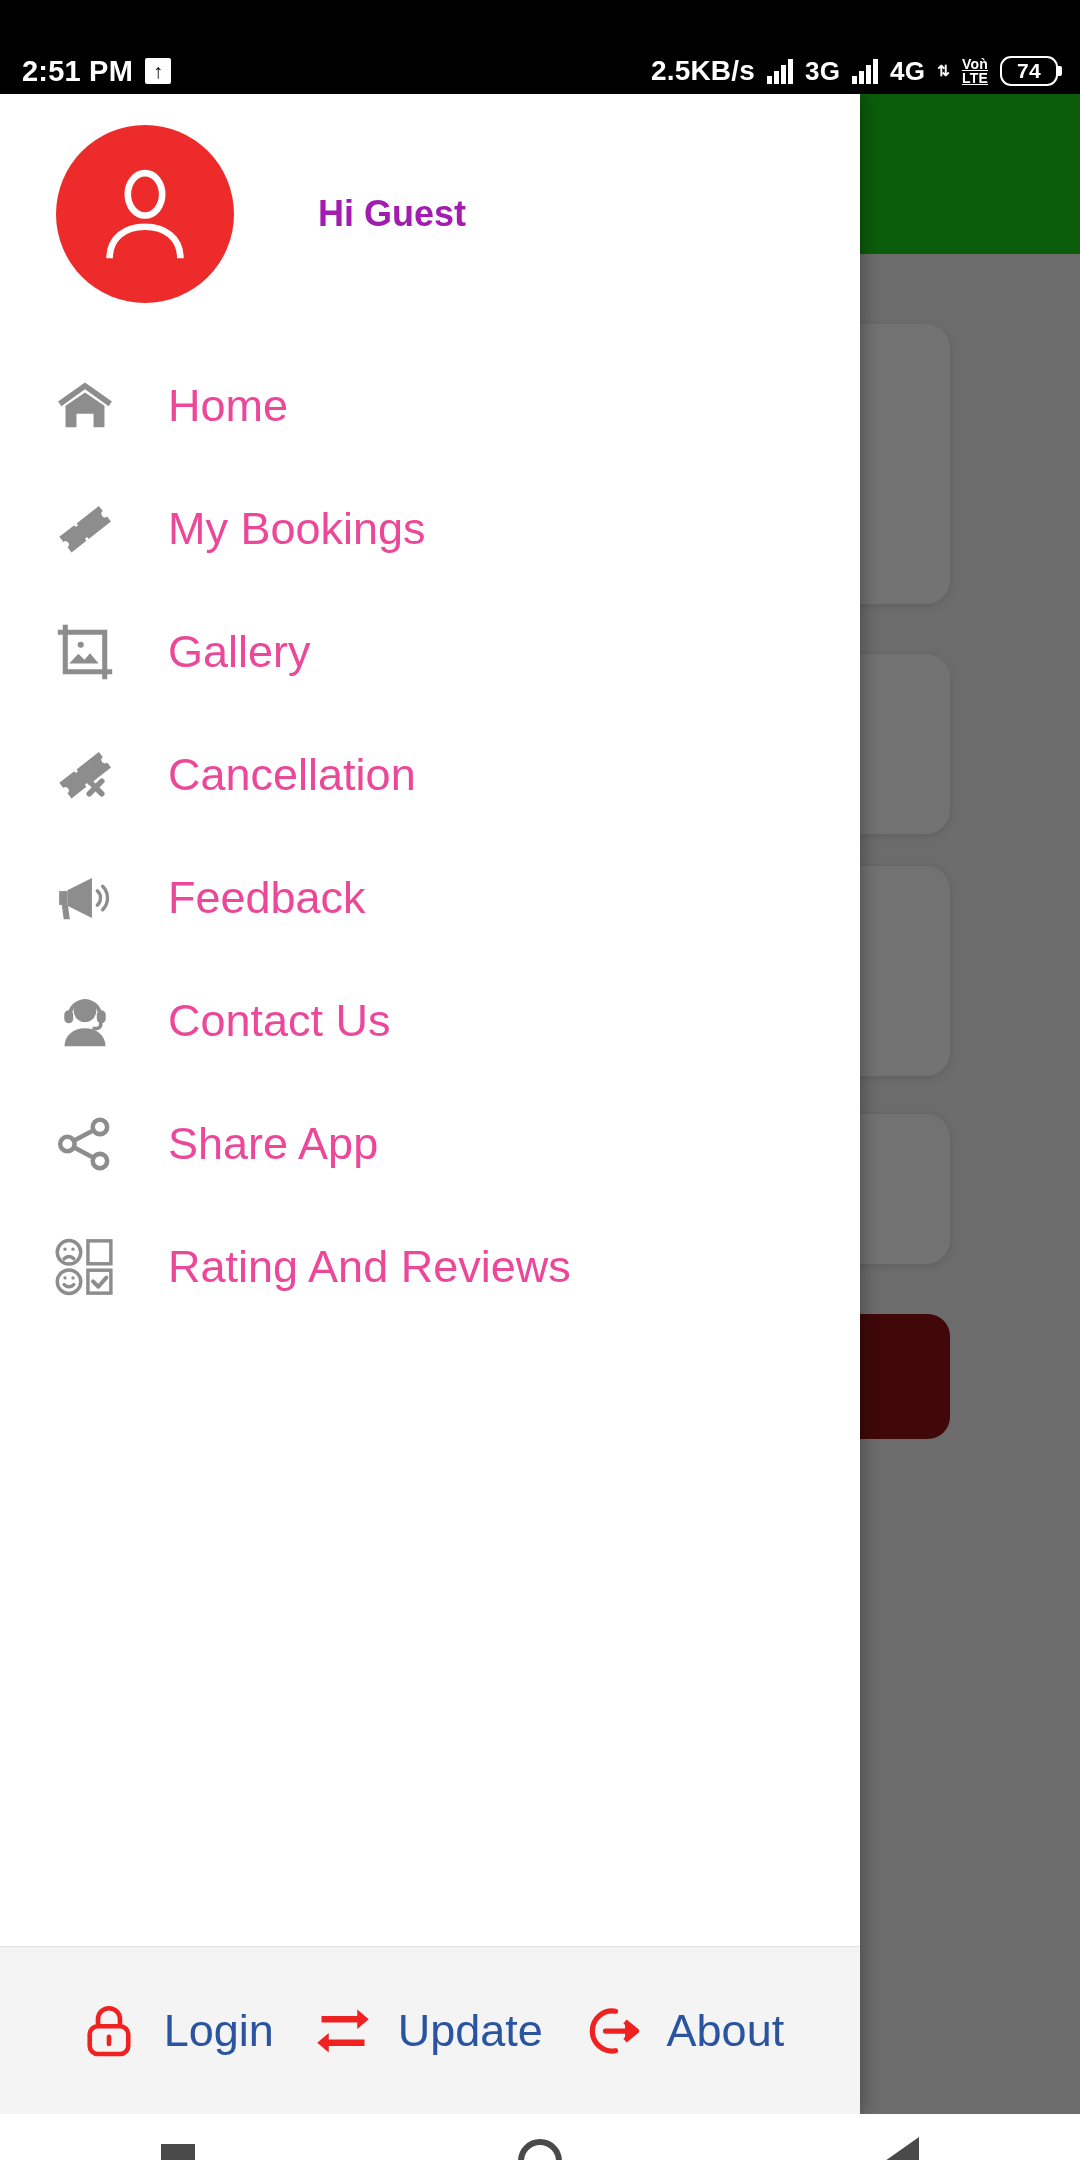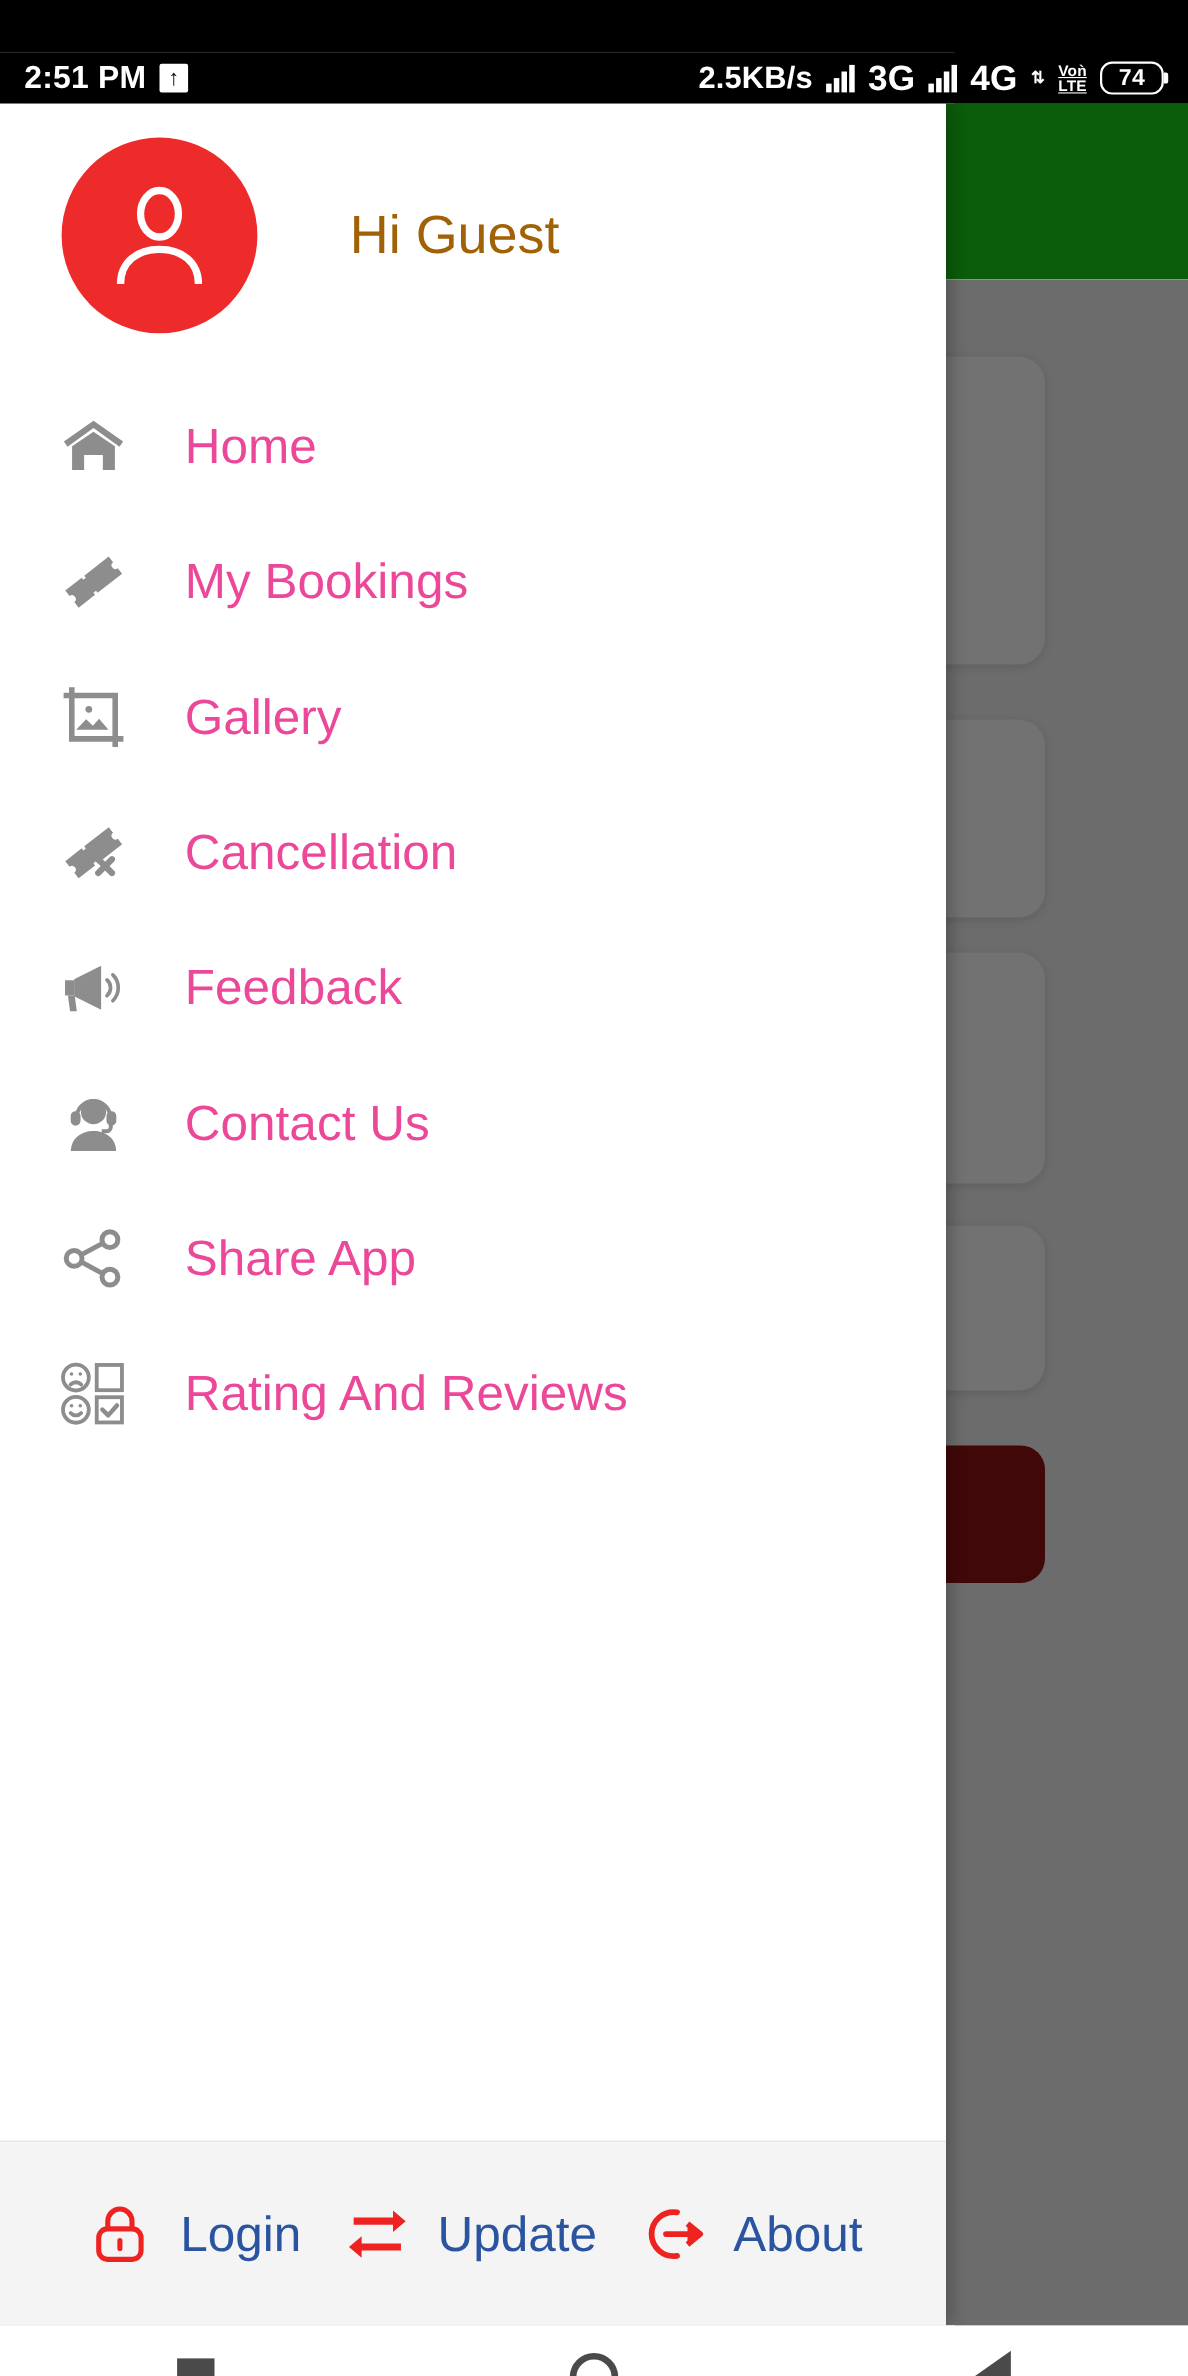--- a/index.html
+++ b/index.html
@@ -25,21 +25,21 @@
     display:flex; align-items:center; justify-content:center;
     font-size:20px; line-height:1; border-radius:2px; font-weight:bold;
   }
   .kbps{ font-size:28px; font-weight:bold; }
   .bars{ display:inline-flex; align-items:flex-end; gap:2px; height:26px; }
   .bars i{ display:block; width:5px; background:#fff; }
   .bars i:nth-child(1){ height:8px; }
   .bars i:nth-child(2){ height:13px; }
   .bars i:nth-child(3){ height:19px; }
   .bars i:nth-child(4){ height:25px; }
-  .netlbl{ font-size:32px; font-weight:bold; }
+  .netlbl{ font-size:26px; font-weight:bold; }
   .updown{ font-size:15px; line-height:.8; display:flex; flex-direction:column; }
   .volte{ display:flex; flex-direction:column; align-items:flex-end;
     font-size:14px; font-weight:bold; line-height:1.02;text-decoration:underline; }
   .battery{
     border:2.5px solid #fff; border-radius:11px; padding:1px 4px;
     font-size:21px; font-weight:bold; min-width:58px; text-align:center;
     position:relative;
   }
   .battery::after{
     content:""; position:absolute; right:-6px; top:50%; transform:translateY(-50%);
@@ -77,21 +77,21 @@
   .drawer{
     position:absolute; left:0; top:46px; width:860px; height:2020px;
     background:#fff; z-index:20; display:flex; flex-direction:column;
     box-shadow:3px 0 16px rgba(0,0,0,.30);
   }
   .profile{ height:240px; display:flex; align-items:center; padding-left:56px; flex-shrink:0; }
   .avatar{
     width:178px; height:178px; border-radius:50%; background:#ee2b2b;
     display:flex; align-items:center; justify-content:center; flex-shrink:0;
   }
-  .greeting{ margin-left:84px; color:#a16207; font-size:49px; }
+  .greeting{ margin-left:84px; color:#a21caf; font-size:36px;font-weight:bold; }
 
   .menu{ flex:1 1 auto; padding-top:10px; }
   .menu-item{
     display:flex; align-items:center; height:123px; padding-left:48px; cursor:pointer;
   }
   .menu-icon{
     width:74px; height:74px; flex-shrink:0;
     display:flex; align-items:center; justify-content:center; color:#8d8d8d;
   }
   .menu-label{ margin-left:46px; font-size:45px; color:#ec4899; white-space:nowrap; }

